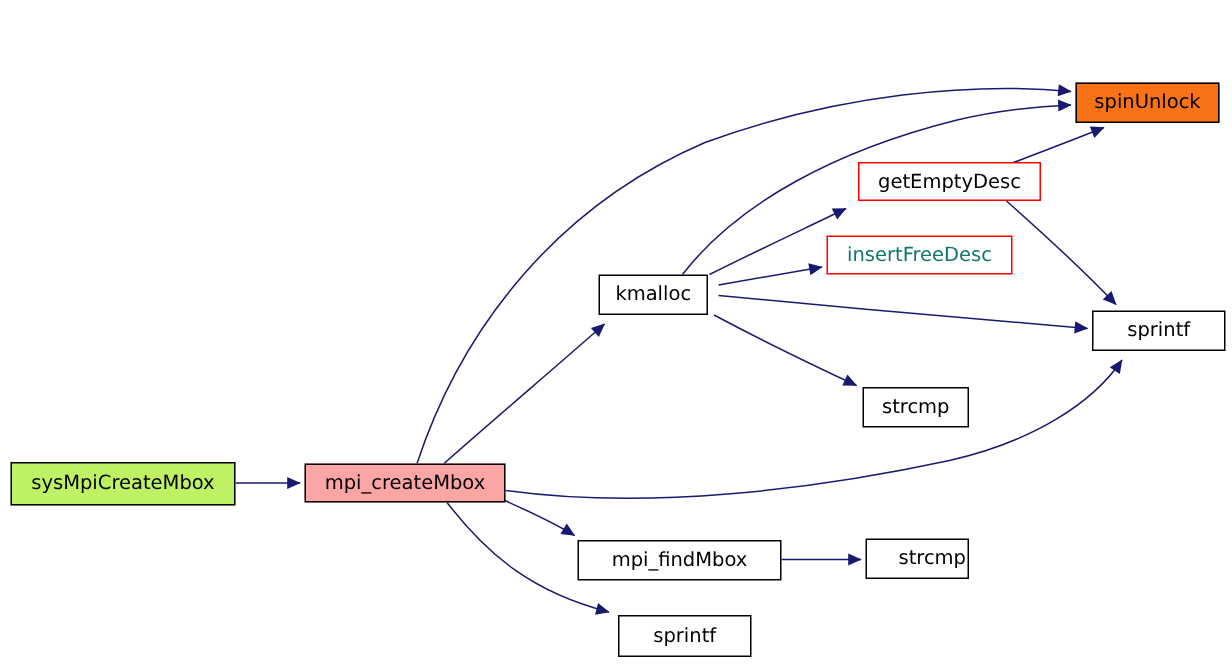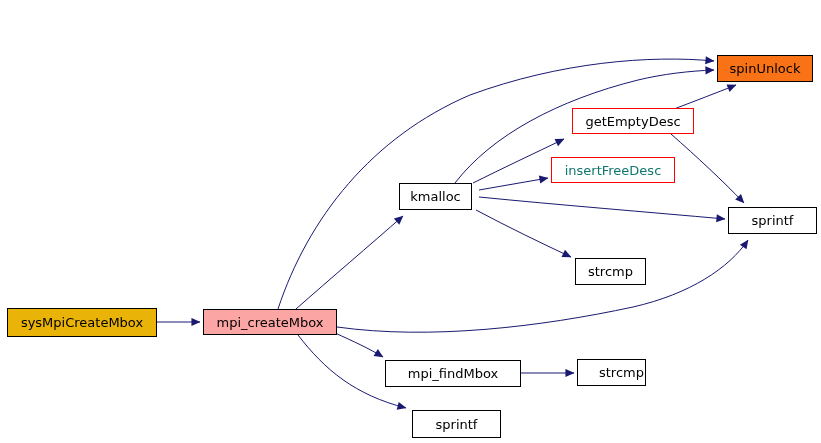--- a/index.html
+++ b/index.html
@@ -55,21 +55,21 @@
       <path d="M455,183 C492,135 558,100 638,80 C663,74 689,71 714,70" stroke="#191970" marker-end="url(#arrowhead)"></path>
       <path d="M473,183 C503,168 535,153 564,139" stroke="#191970" marker-end="url(#arrowhead)"></path>
       <path d="M479,190 C502,186 525,182 548,178" stroke="#191970" marker-end="url(#arrowhead)"></path>
       <path d="M479,197 C560,205 647,212 725,219" stroke="#191970" marker-end="url(#arrowhead)"></path>
       <path d="M476,210 C508,227 541,243 571,257" stroke="#191970" marker-end="url(#arrowhead)"></path>
       <path d="M674,109 C695,101 716,93 736,85" stroke="#191970" marker-end="url(#arrowhead)"></path>
       <path d="M671,134 C697,157 722,180 744,203" stroke="#191970" marker-end="url(#arrowhead)"></path>
       <path d="M500,373 L574,373" stroke="#191970" marker-end="url(#arrowhead)"></path>
     </svg>
   <div id="node-layer">
-      <div class="node current" style="left: 7px; top: 308px; width: 150px; height: 29px; background: #eab308; border-color: rgb(0, 0, 0); color: rgb(0, 0, 0);">sysMpiCreateMbox</div>
+      <div class="node current" style="left: 7px; top: 308px; width: 150px; height: 29px; background: #bef264; border-color: rgb(0, 0, 0); color: rgb(0, 0, 0);">sysMpiCreateMbox</div>
       <div class="node normal" style="left: 203px; top: 309px; width: 134px; height: 26px; background: #fca5a5; border-color: rgb(0, 0, 0); color: rgb(0, 0, 0);">mpi_createMbox</div>
       <div class="node normal" style="left: 399px; top: 183px; width: 73px; height: 27px; background: rgb(255, 255, 255); border-color: rgb(0, 0, 0); color: rgb(0, 0, 0);">kmalloc</div>
       <div class="node truncated" style="left: 551px; top: 108px; width: 122px; height: 26px; background: rgb(255, 255, 255); border-color: rgb(255, 0, 0); color: rgb(0, 0, 0); margin-left: 21px;">getEmptyDesc</div>
       <div class="node truncated" style="left: 551px; top: 157px; width: 124px; height: 26px; background: rgb(255, 255, 255); border-color: rgb(255, 0, 0); color: #0f766e;">insertFreeDesc</div>
       <div class="node normal" style="left: 717px; top: 55px; width: 96px; height: 27px; background: #f97316; border-color: rgb(0, 0, 0); color: rgb(0, 0, 0);">spinUnlock</div>
       <div class="node normal" style="left: 728px; top: 207px; width: 89px; height: 27px; background: rgb(255, 255, 255); border-color: rgb(0, 0, 0); color: rgb(0, 0, 0);">sprintf</div>
       <div class="node normal" style="left: 575px; top: 258px; width: 71px; height: 27px; background: rgb(255, 255, 255); border-color: rgb(0, 0, 0); color: rgb(0, 0, 0);">strcmp</div>
       <div class="node normal" style="left: 385px; top: 360px; width: 136px; height: 27px; background: rgb(255, 255, 255); border-color: rgb(0, 0, 0); color: rgb(0, 0, 0);">mpi_findMbox</div>
       <div class="node normal" style="left: 577px; top: 359px; width: 69px; height: 27px; background: rgb(255, 255, 255); border-color: rgb(0, 0, 0); color: rgb(0, 0, 0); padding-left: 20px;">strcmp</div>
       <div class="node normal" style="left: 412px; top: 410px; width: 89px; height: 28px; background: rgb(255, 255, 255); border-color: rgb(0, 0, 0); color: rgb(0, 0, 0);">sprintf</div>

